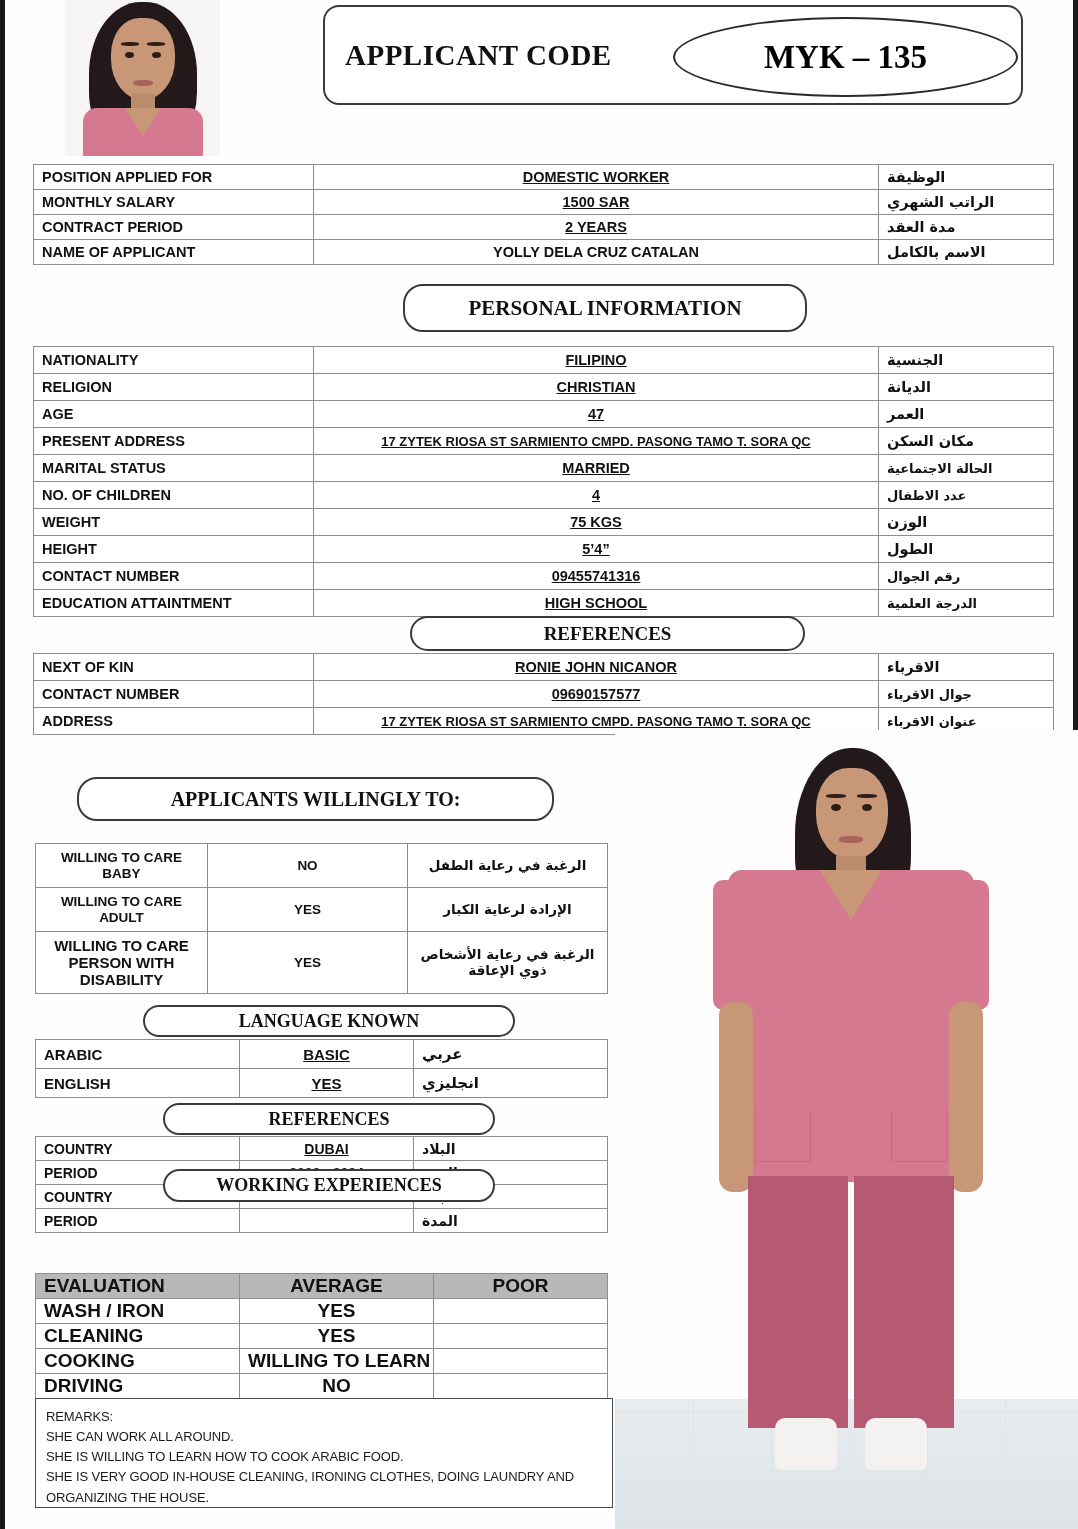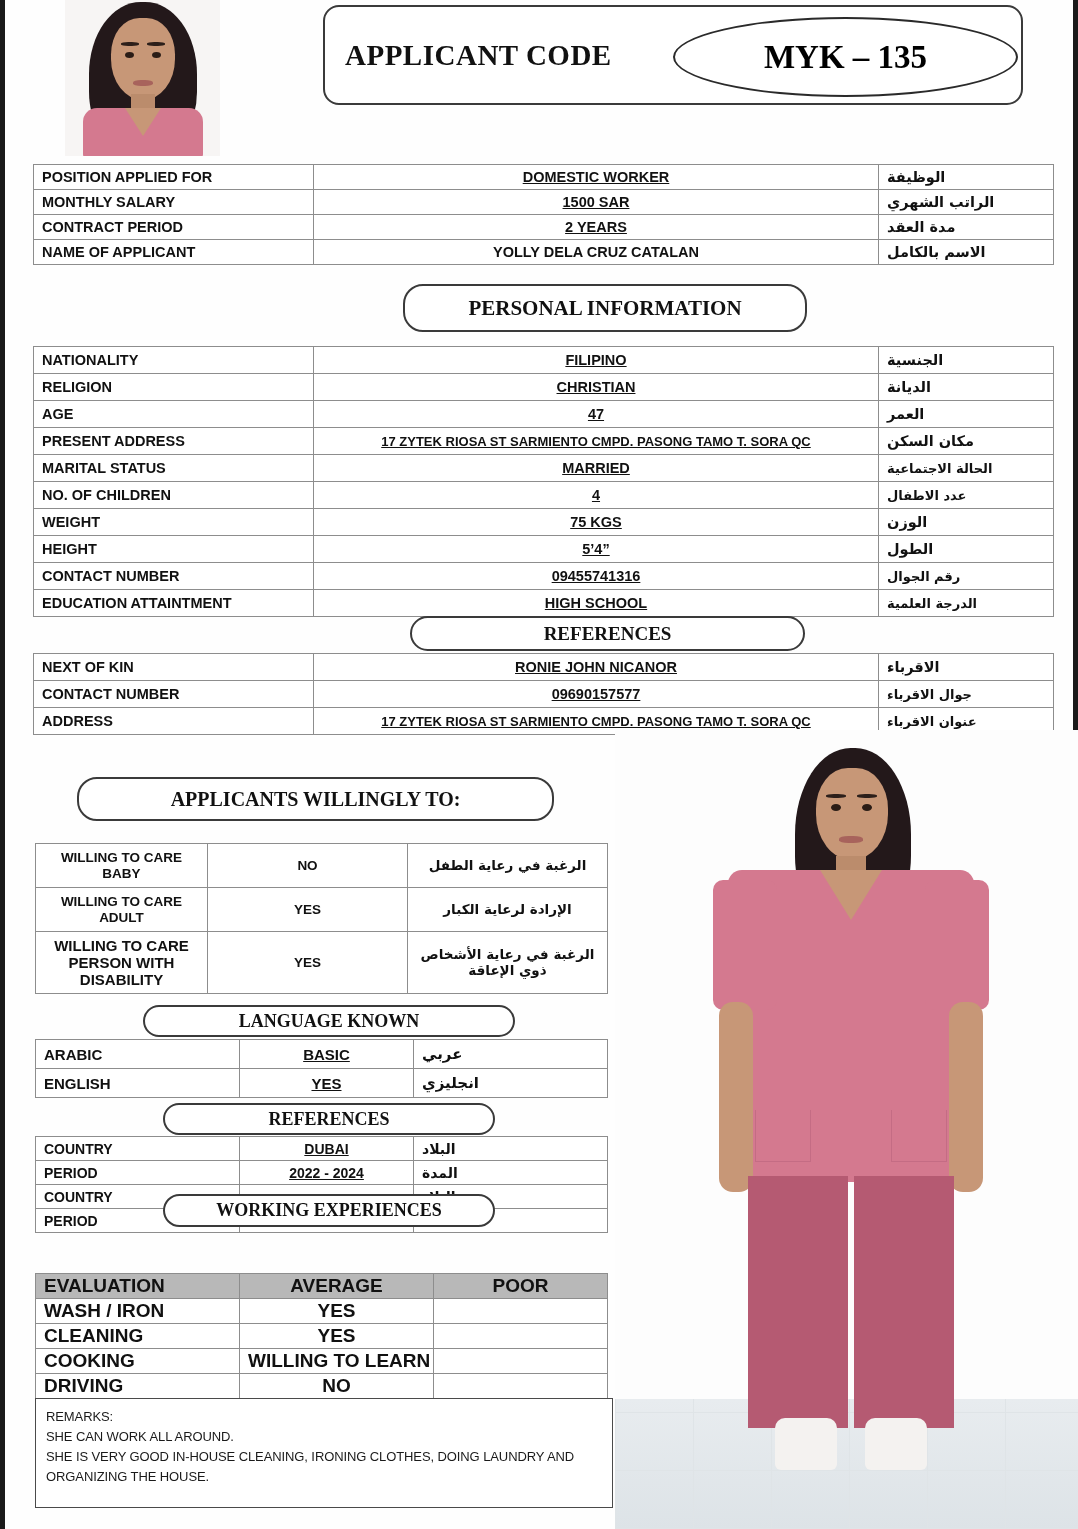--- a/index.html
+++ b/index.html
@@ -411,21 +411,21 @@
         <td class="ar">البلاد</td>
       </tr>
       <tr>
         <td class="label">PERIOD</td>
         <td class="value"></td>
         <td class="ar">المدة</td>
       </tr>
     </tbody>
   </table>
 
-  <div class="pill" style="left:158px; top:1194px; width:332px; height:33px; font-size:18px;">WORKING EXPERIENCES</div>
+  <div class="pill" style="left:158px; top:1169px; width:332px; height:33px; font-size:18px;">WORKING EXPERIENCES</div>
 
   <table class="doc" id="table-evaluation">
     <colgroup>
         <col style="width:204px">
         <col style="width:194px">
         <col style="width:174px">
       </colgroup>
     <tbody>
       <tr class="head">
         <td class="label">EVALUATION</td>
@@ -451,17 +451,18 @@
         <td class="label">DRIVING</td>
         <td>NO</td>
         <td></td>
       </tr>
     </tbody>
   </table>
 
   <div id="remarks-box">
     <div>REMARKS:</div>
     <div>SHE CAN WORK ALL AROUND.</div>
+    <div>SHE IS WILLING TO LEARN HOW TO COOK ARABIC FOOD.</div>
     <div>SHE IS VERY GOOD IN-HOUSE CLEANING, IRONING CLOTHES, DOING LAUNDRY AND</div>
     <div>ORGANIZING THE HOUSE.</div>
   </div>
 
 </div>
 
 </body></html>

